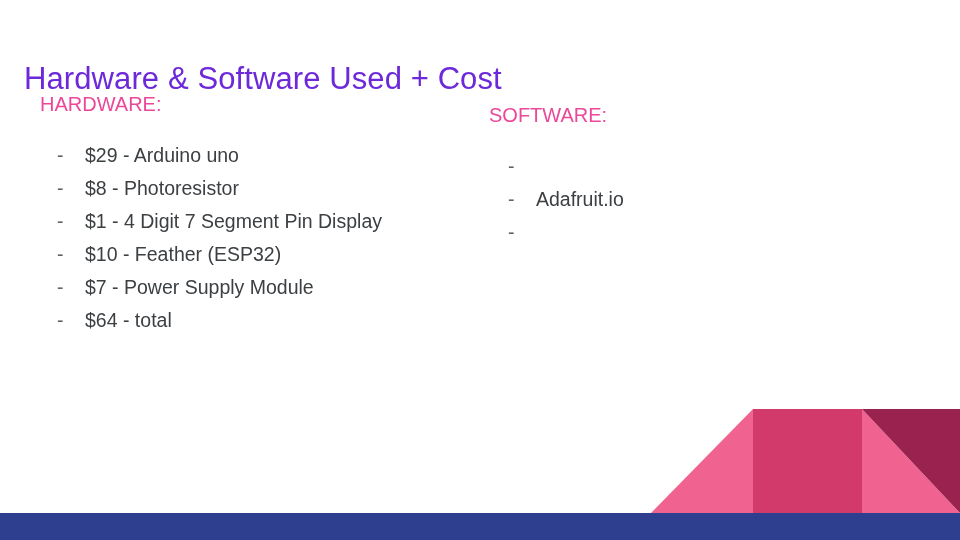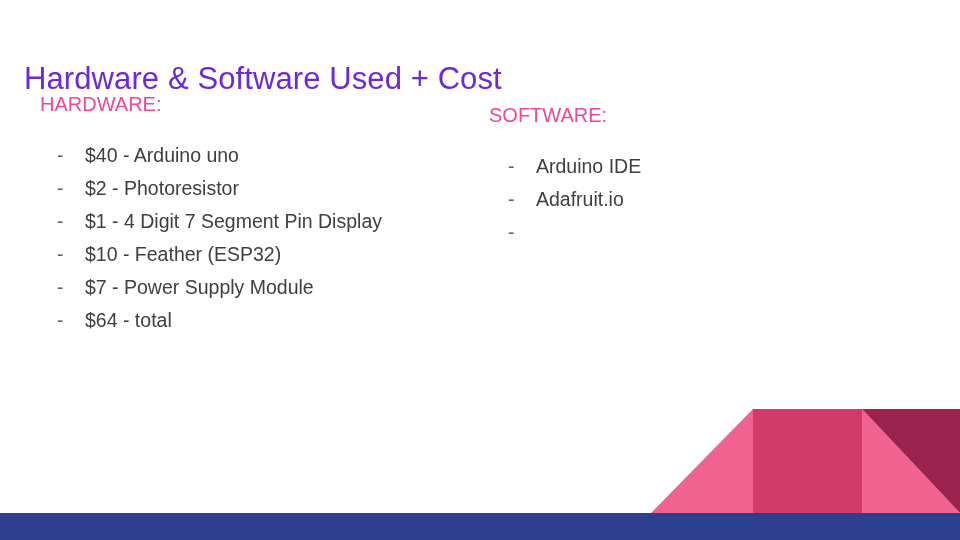--- a/index.html
+++ b/index.html
@@ -135,25 +135,25 @@
 
   <div id="bottom-bar"></div>
 
   <h1 id="slide-title">Hardware &amp; Software Used + Cost</h1>
 
   <div id="hardware-column" class="column">
     <div class="column-heading">HARDWARE:</div>
     <ul class="bullet-list">
       <li class="bullet-item">
         <span class="bullet-dash">-</span>
-        <span class="bullet-text">$40 - Arduino uno</span>
+        <span class="bullet-text">$29 - Arduino uno</span>
       </li>
       <li class="bullet-item">
         <span class="bullet-dash">-</span>
-        <span class="bullet-text">$2 - Photoresistor</span>
+        <span class="bullet-text">$8 - Photoresistor</span>
       </li>
       <li class="bullet-item">
         <span class="bullet-dash">-</span>
         <span class="bullet-text">$1 - 4 Digit 7 Segment Pin Display</span>
       </li>
       <li class="bullet-item">
         <span class="bullet-dash">-</span>
         <span class="bullet-text">$10 - Feather (ESP32)</span>
       </li>
       <li class="bullet-item">
@@ -165,21 +165,20 @@
         <span class="bullet-text">$64 - total</span>
       </li>
     </ul>
   </div>
 
   <div id="software-column" class="column">
     <div class="column-heading">SOFTWARE:</div>
     <ul class="bullet-list">
       <li class="bullet-item">
         <span class="bullet-dash">-</span>
-        <span class="bullet-text">Arduino IDE</span>
       </li>
       <li class="bullet-item">
         <span class="bullet-dash">-</span>
         <span class="bullet-text">Adafruit.io</span>
       </li>
       <li class="bullet-item">
         <span class="bullet-dash">-</span>
       </li>
     </ul>
   </div>

